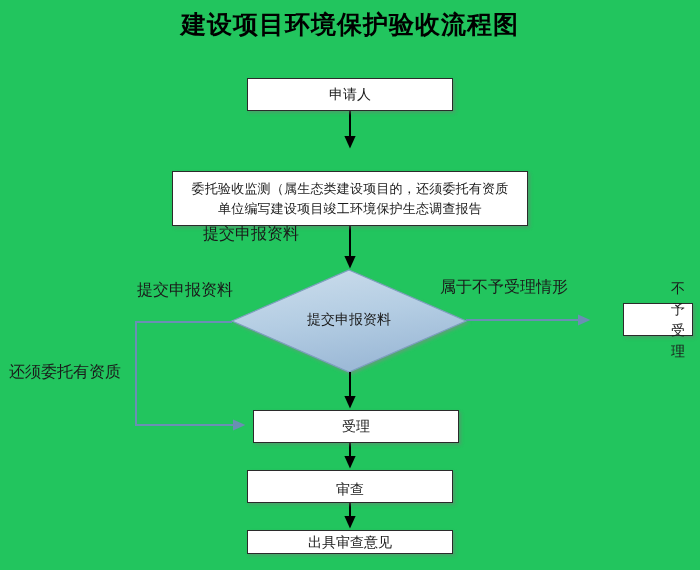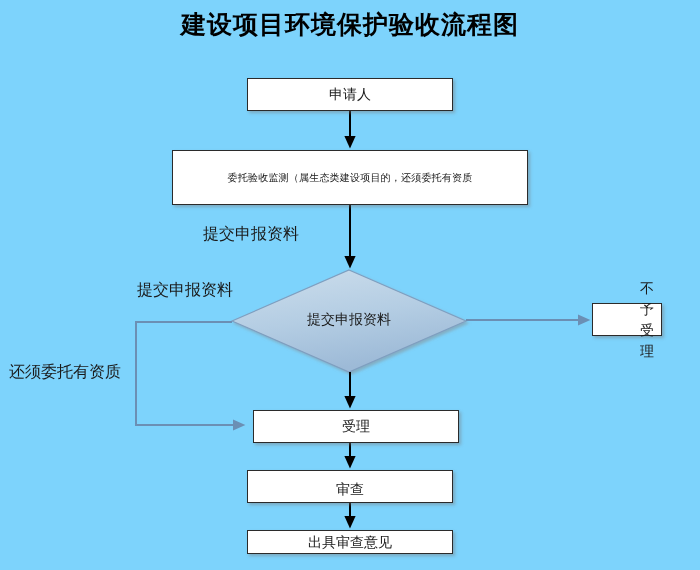--- a/index.html
+++ b/index.html
@@ -7,21 +7,21 @@
     padding: 0;
     background: #ffffff;
   }
   body {
     font-family: "DejaVu Sans", "Liberation Sans", sans-serif;
   }
   #canvas {
     position: relative;
     width: 700px;
     height: 570px;
-    background: #7dd3fc;
+    background: #22c55e;
     overflow: hidden;
   }
   #flow-svg {
     position: absolute;
     left: 0;
     top: 0;
     width: 700px;
     height: 570px;
   }
   .node-title {
@@ -46,23 +46,24 @@
     align-items: center;
     justify-content: center;
     text-align: center;
     font-size: 14px;
     color: #1a1a1a;
     line-height: 21px;
     padding: 2px 6px;
     font-family: Liberation Serif, serif;
   }
   .box.multiline {
-    font-size: 10px;
+    font-size: 13px;
     line-height: 20px;
     letter-spacing: 0.2px;
+    margin-top: 21px;
   }
   .diamond-wrap {
     position: absolute;
     pointer-events: none;
   }
   .diamond-label {
     position: absolute;
     width: 100%;
     text-align: center;
     font-size: 14px;
@@ -117,42 +118,44 @@
 
     <line x1="350" y1="503" x2="350" y2="526" stroke="#000000" stroke-width="2" marker-end="url(#arrow-black)"></line>
   </svg>
 
   <div class="box" style="left:247px; top:78px; width:206px; height:33px;">
     <span>申请人</span>
   </div>
 
   <div class="box multiline" style="left:172px; top:150px; width:356px; height:55px; flex-direction:column;">
     <span>委托验收监测（属生态类建设项目的，还须委托有资质</span>
+    <span>单位编写建设项目竣工环境保护生态调查报告</span>
   </div>
 
   <div class="diamond-wrap" style="left:232px; top:311px; width:234px;">
     <div class="diamond-label">提交申报资料</div>
   </div>
 
-  <div class="box" style="left:592px; top:303px; width:70px; height:33px;padding-left:46px;">
+  <div class="box" style="left:623px; top:303px; width:70px; height:33px;padding-left:46px;">
     <span>不予受理</span>
   </div>
 
   <div class="box" style="left:253px; top:410px; width:206px; height:33px;">
     <span>受理</span>
   </div>
 
   <div class="box" style="left:247px; top:470px; width:206px; height:33px;align-items:flex-end;">
     <span>审查</span>
   </div>
 
   <div class="box" style="left:247px; top:530px; width:206px; height:24px;">
     <span>出具审查意见</span>
   </div>
 
   <div class="edge-label" style="left:203px; top:225px;">提交申报资料</div>
 
   <div class="edge-label" style="left:137px; top:281px;">提交申报资料</div>
 
+  <div class="edge-label" style="left:440px; top:278px;">属于不予受理情形</div>
 
   <div class="edge-label" style="left:9px; top:363px;">还须委托有资质</div>
 
 </div>
 
 </body></html>

